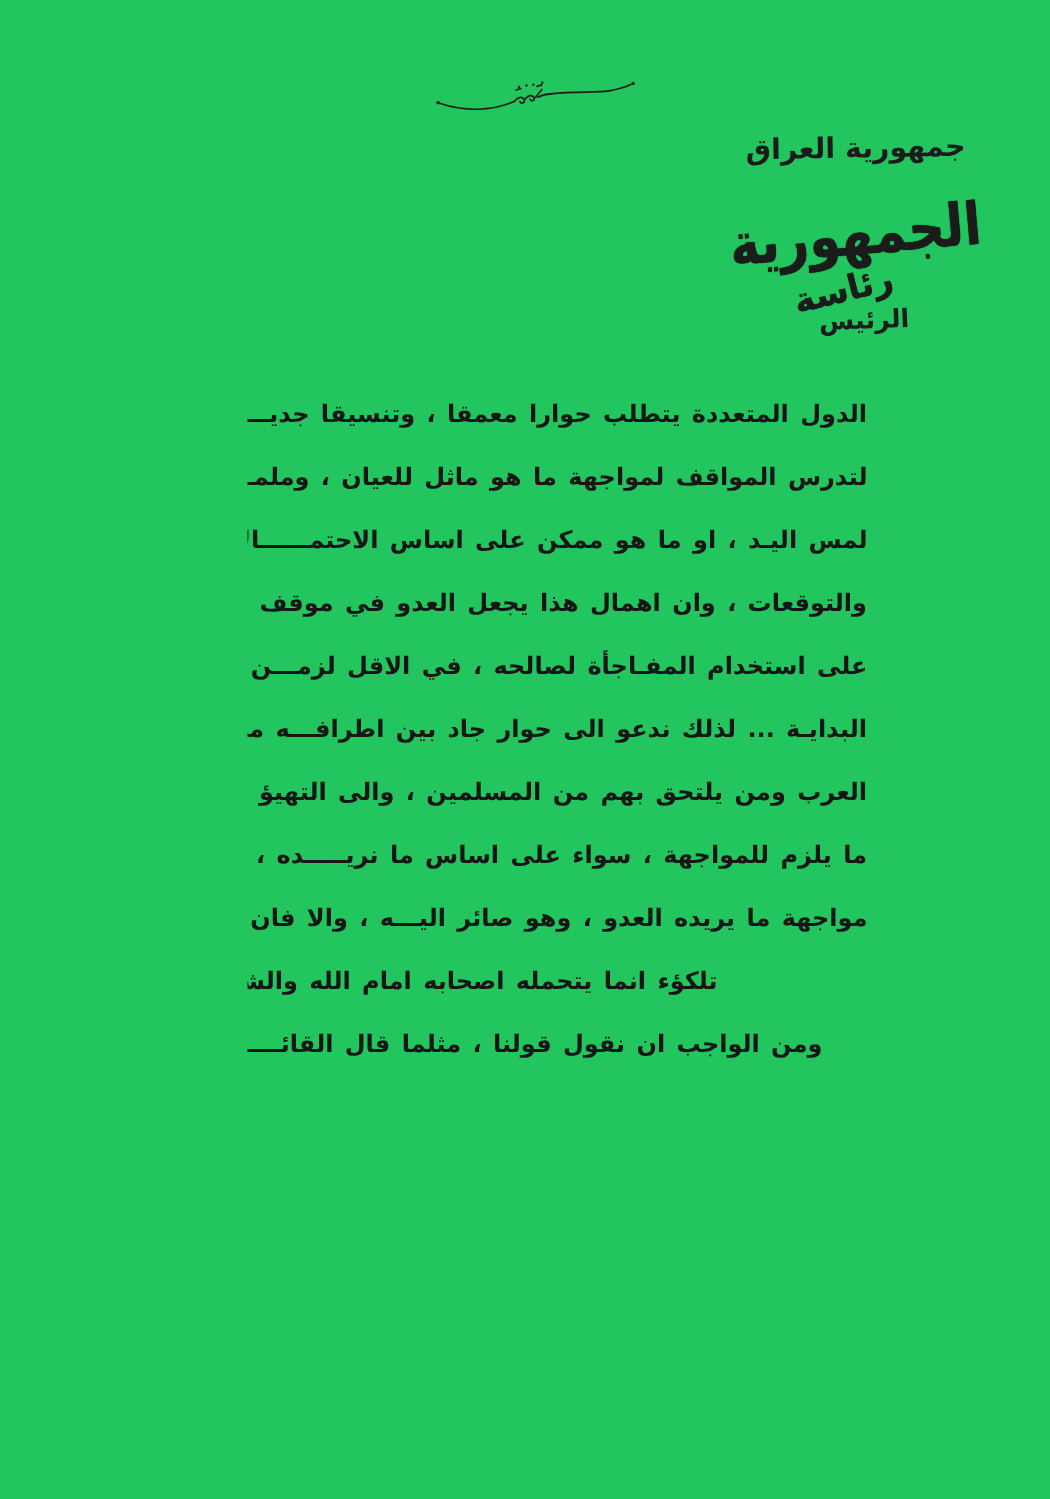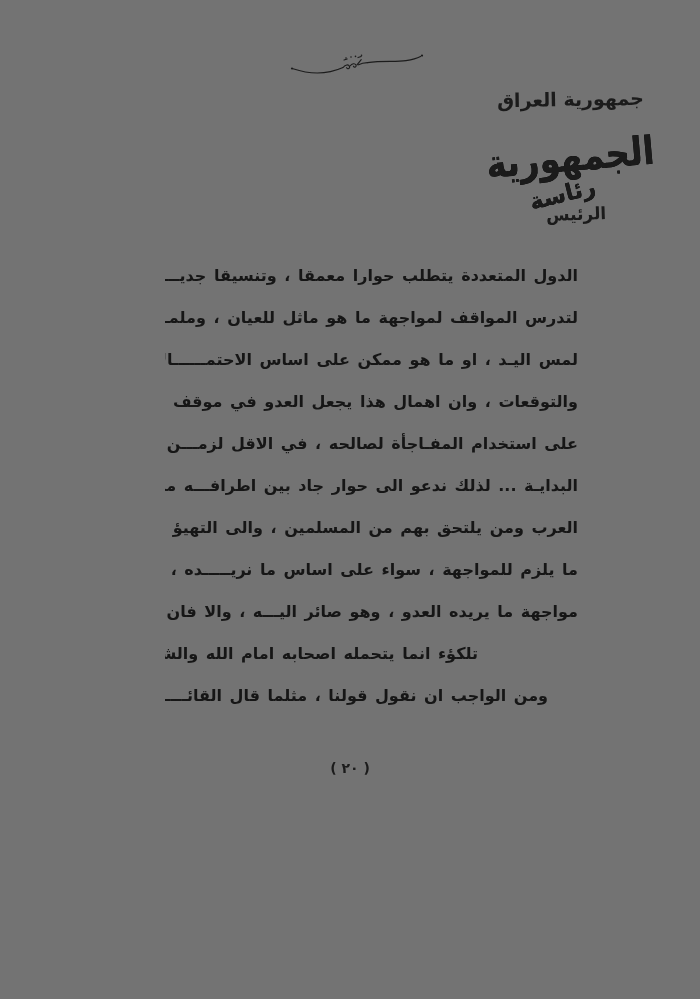--- a/index.html
+++ b/index.html
@@ -6,21 +6,21 @@
     margin:0;padding:0;
     width:700px;height:999px;
     background:#fdfdfc;
     overflow:hidden;
     font-family:"DejaVu Sans", sans-serif;
     color:#1b1b1b;
   }
   .page{
     position:relative;
     width:700px;height:999px;
-    background:#737373;
+    background:#22c55e;
   }
   
   .bismillah{
     position:absolute;
     left:288px;top:48px;
     width:140px;height:32px;
   }
   
   .country{
     position:absolute;
@@ -155,17 +155,14 @@
     <div class="line">والتوقعات ، وان اهمال هذا يجعل العدو في موقف القـادر</div>
     <div class="line">على استخدام المفـاجأة لصالحه ، في الاقل لزمـــن من خط</div>
     <div class="line">البدايـة ... لذلك ندعو الى حوار جاد بين اطرافـــه من</div>
     <div class="line">العرب ومن يلتحق بهم من المسلمين ، والى التهيؤ لاعداد</div>
     <div class="line">ما يلزم للمواجهة ، سواء على اساس ما نريـــــده ، او</div>
     <div class="line">مواجهة ما يريده العدو ، وهو صائر اليـــه ، والا فان اي</div>
     <div class="line line--short">تلكؤء انما يتحمله اصحابه امام الله والشعب ...</div>
     <div class="line line--indent">ومن الواجب ان نقول قولنا ، مثلما قال القائـــــد</div>
   </div>
 
-  <div class="footer">
-    <span class="page-number">( ٢٠ )</span>
-  </div>
 
 </div>
 
 </body></html>

